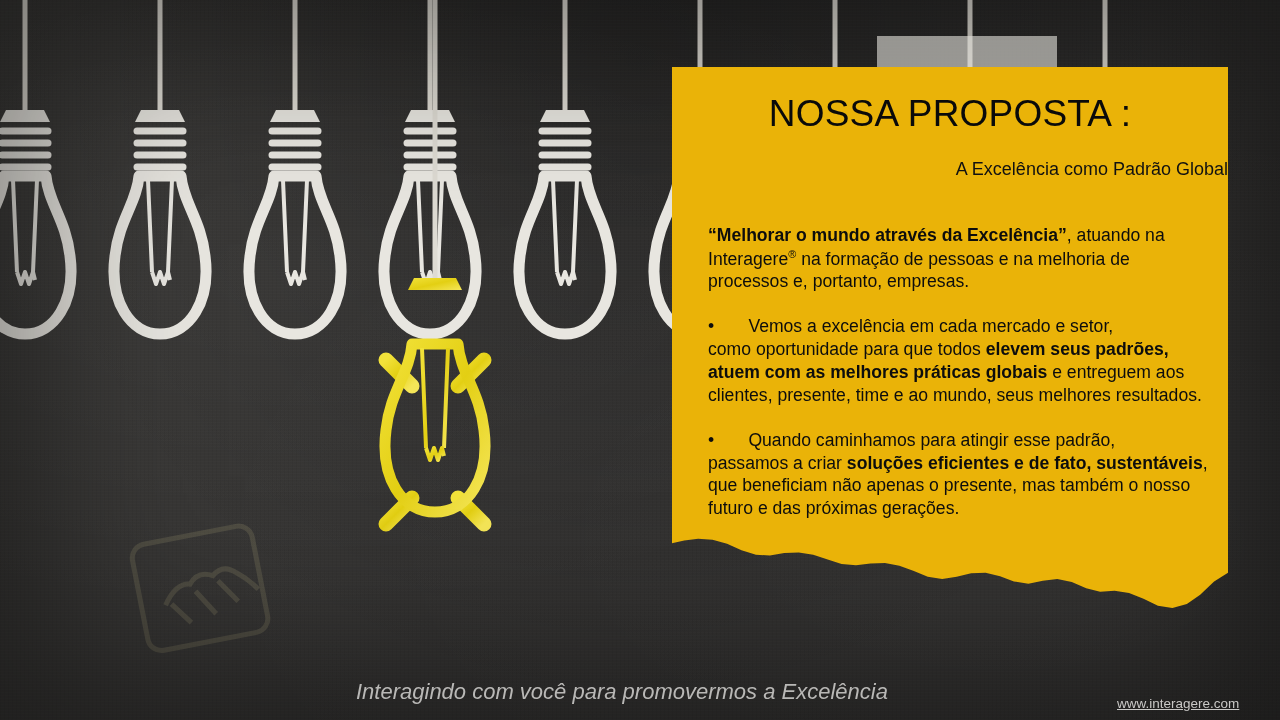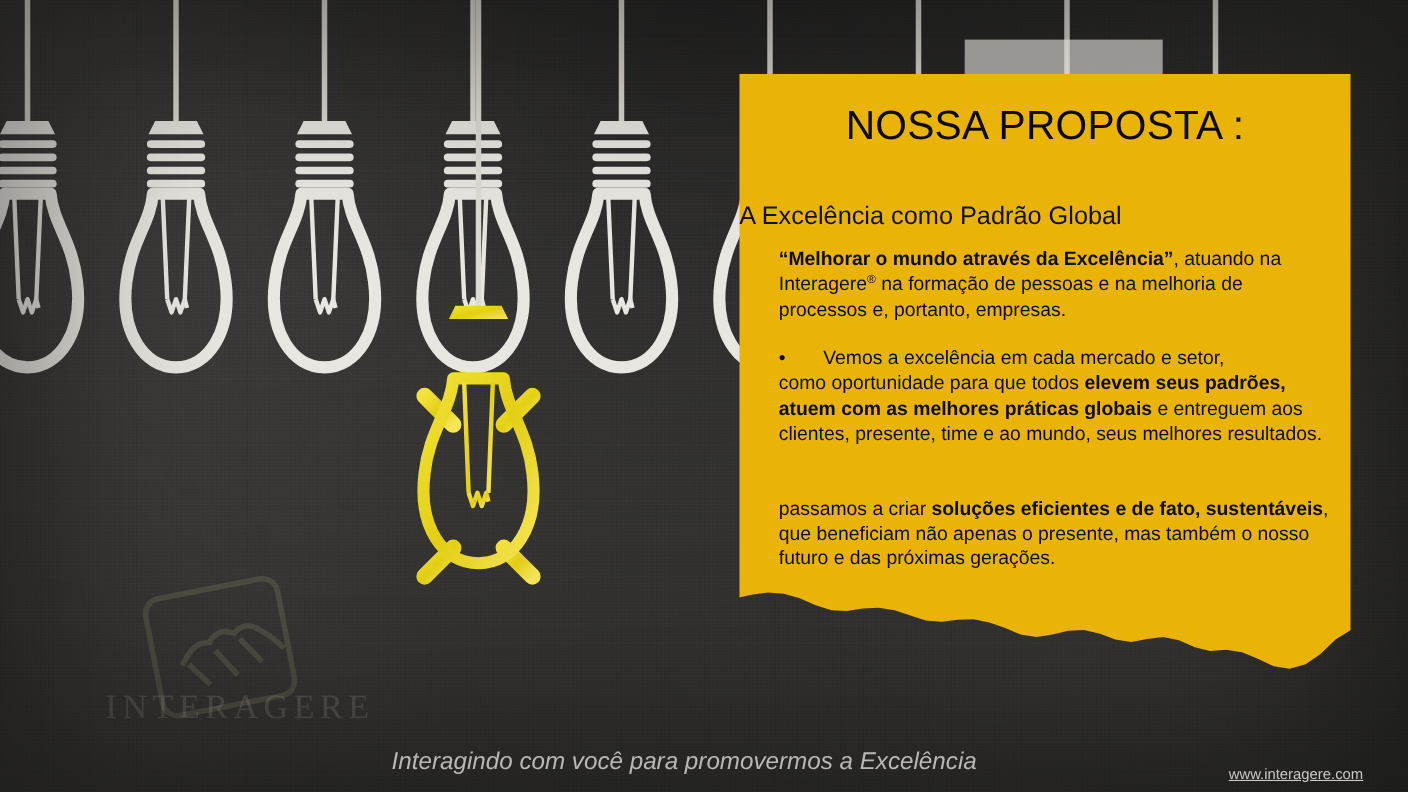--- a/index.html
+++ b/index.html
@@ -124,24 +124,23 @@
     font-size: 37px;
     color: #0a0a0a;
     font-weight: 400;
     letter-spacing: .2px;
   }
   .card-subtitle {
     position: absolute;
     left: 0;
     top: 92px;
     width: 100%;
-    text-align: left;
-    font-size: 23px;
+    text-align: right;
+    font-size: 18px;
     color: #111;
-    margin-top: 24px;
   }
 
   .body-block {
     position: absolute;
     left: 36px;
     top: 134px;
     width: 500px;
     font-size: 17.6px;
     line-height: 1.30;
     color: #0d0d0d;
@@ -369,32 +368,31 @@
 
   <div class="watermark">
     <svg viewBox="0 0 250 150" aria-hidden="true">
       <g transform="rotate(-11 125 75)">
         <rect x="42" y="14" width="122" height="108" rx="14" fill="none" stroke="#c9c08a" stroke-width="5"></rect>
         <path d="M66 78 q14 -20 28 -16 q10 -12 24 -4 q12 -10 24 2 q10 8 18 20" fill="none" stroke="#c9c08a" stroke-width="5"></path>
         <path d="M72 78 l16 22 m10 -30 l16 26 m8 -32 l16 24" fill="none" stroke="#c9c08a" stroke-width="5"></path>
       </g>
     </svg>
   </div>
-  <div class="wm-text">INTERAGERE</div>
 
   <div class="board-vignette"></div>
 
   <div class="gray-tab"></div>
 
   <div class="card">
     <div class="card-title">NOSSA PROPOSTA :</div>
     <div class="card-subtitle">A Excelência como Padrão Global</div>
     <div class="body-block" id="body-block">
         <div class="para"><br><span class="b">“Melhorar o mundo através da Excelência”</span><span>, atuando na Interagere</span><sup>®</sup><span> na formação de pessoas e na melhoria de processos e, portanto, empresas.</span></div>
         <div class="para"><span class="bullet-lead">•&nbsp;&nbsp;&nbsp;&nbsp;&nbsp;&nbsp;&nbsp;Vemos a excelência em cada mercado e setor,</span><br><span>como oportunidade para que todos </span><span class="b">elevem seus padrões, atuem com as melhores práticas globais</span><span> e entreguem aos clientes, presente, time e ao mundo, seus melhores resultados.</span></div>
-        <div class="para"><br><span>passamos a criar </span><span class="b">soluções eficientes e de fato, sustentáveis</span><span>, que beneficiam não apenas o presente, mas também o nosso futuro e das próximas gerações.</span></div>
+        <div class="para"><span class="bullet-lead">•&nbsp;&nbsp;&nbsp;&nbsp;&nbsp;&nbsp;&nbsp;Quando caminhamos para atingir esse padrão,</span><br><span>passamos a criar </span><span class="b">soluções eficientes e de fato, sustentáveis</span><span>, que beneficiam não apenas o presente, mas também o nosso futuro e das próximas gerações.</span></div>
       </div>
   </div>
 
   <div class="tagline">Interagindo com você para promovermos a Excelência</div>
   <a class="site-url" href="#">www.interagere.com</a>
 
 </div>
 
 </body></html>

